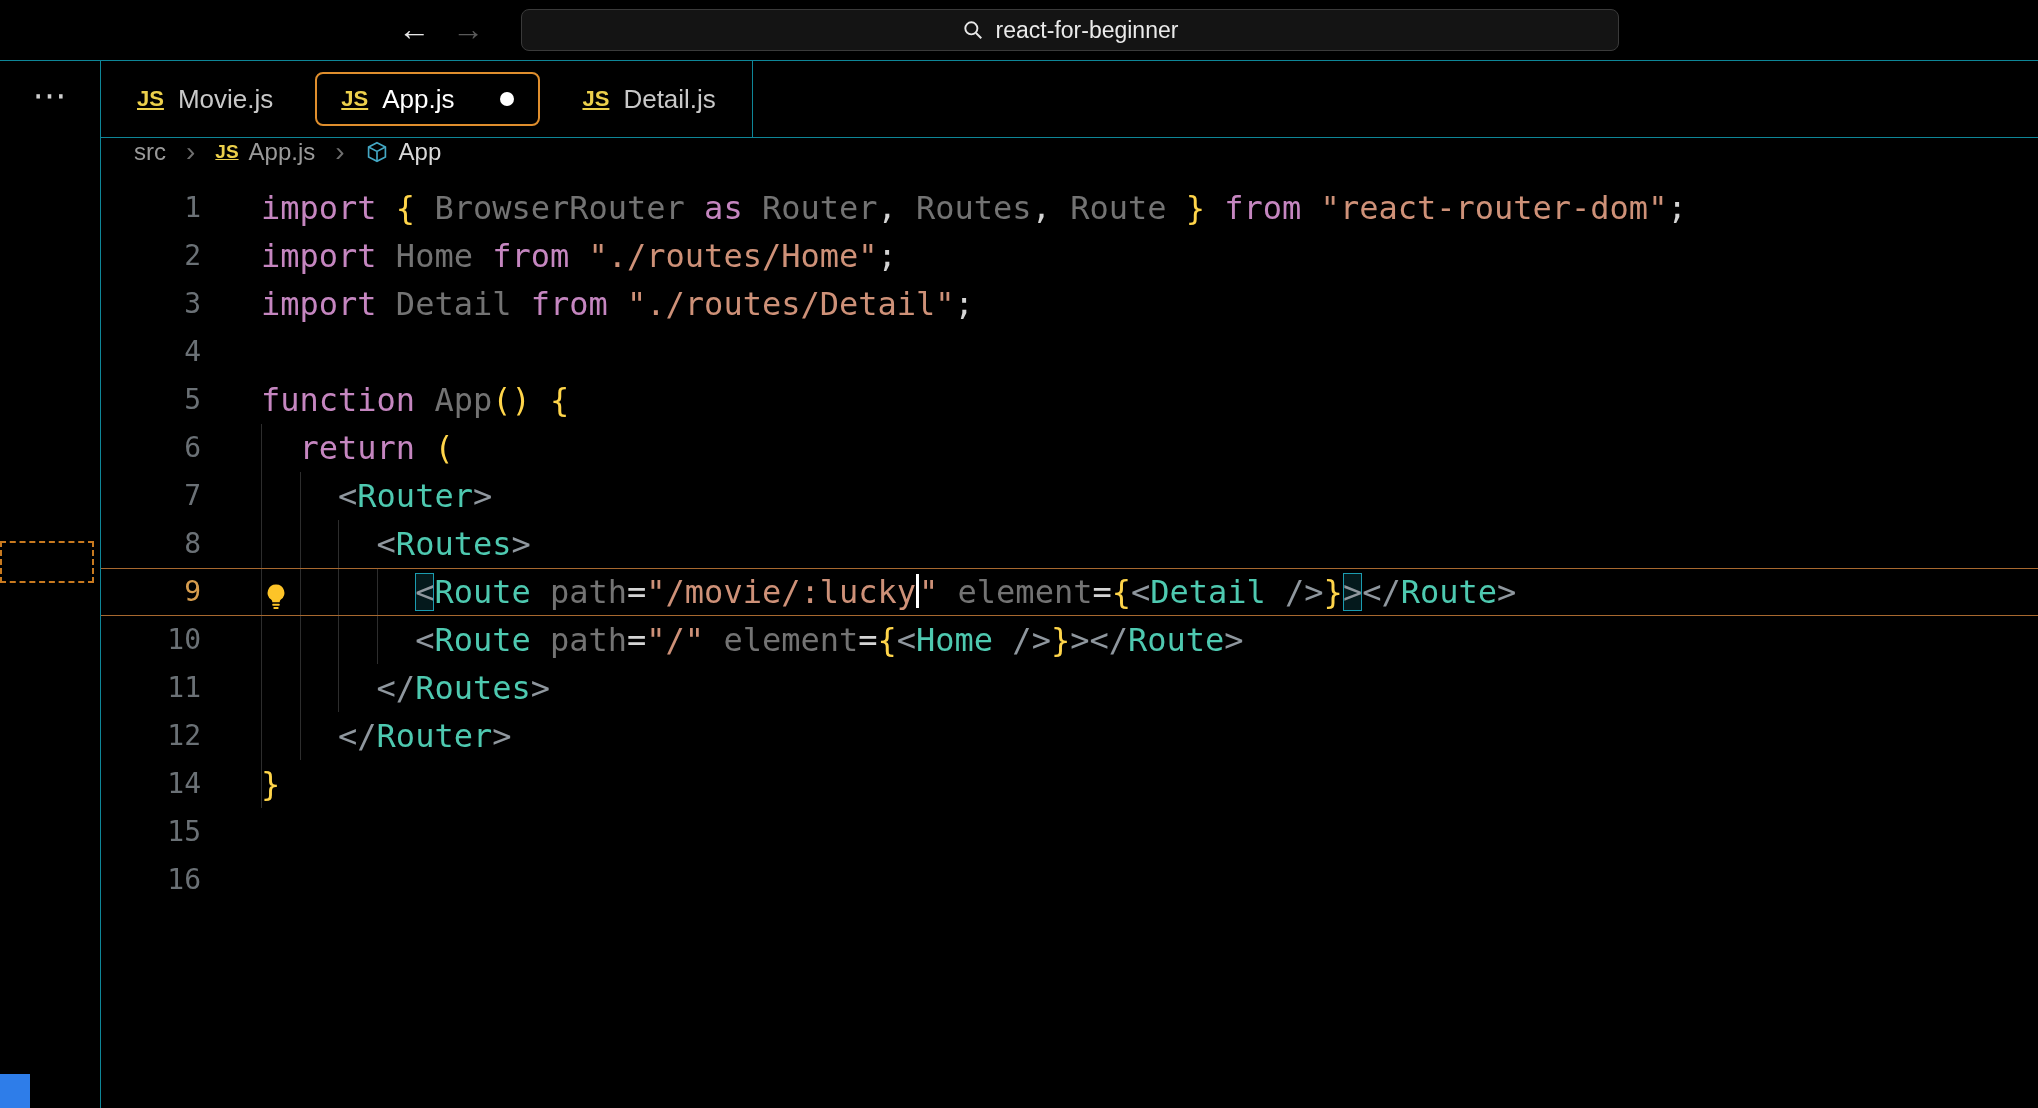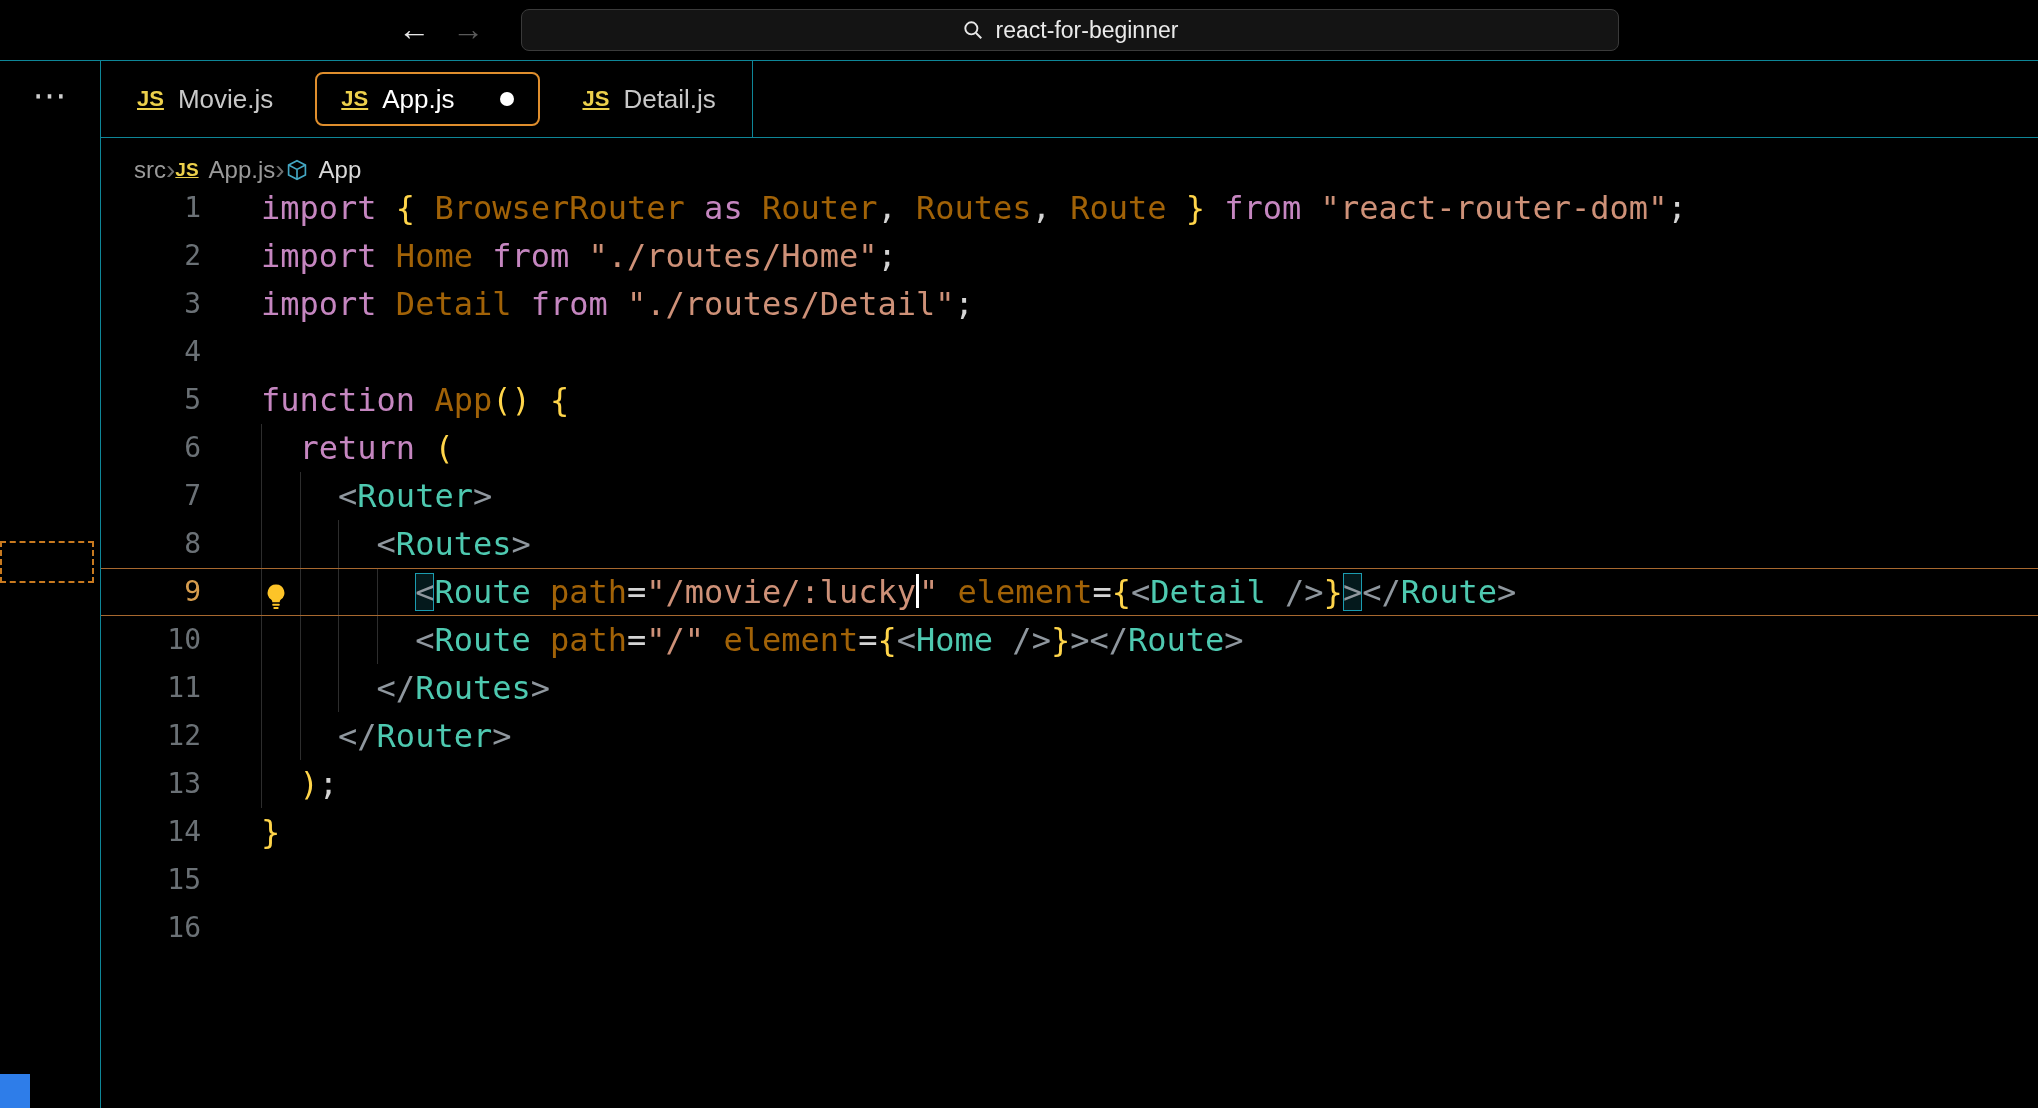--- a/index.html
+++ b/index.html
@@ -25,42 +25,42 @@
 
   
   .tabbar{height:76px;flex:none;display:flex;align-items:center;border-bottom:1px solid #0e8698;background:#000;}
   .tab{height:76px;display:flex;align-items:center;gap:14px;padding:0 36px;font-size:26px;color:#c9c9c9;cursor:default;}
   .jsicon{color:#ecd04b;font-weight:700;font-size:22px;font-family:"Liberation Sans",sans-serif;text-decoration:underline;}
   .tab.active{height:50px;border:2px solid #df8e2d;border-radius:8px;margin:0 6px;padding:0 24px;color:#fff;}
   .dot{width:14px;height:14px;border-radius:50%;background:#fff;margin-left:32px;flex:none;}
   .tab-sep{width:1px;height:76px;background:#0e8698;flex:none;}
 
   
-  .breadcrumb{height:46px;flex:none;display:flex;align-items:flex-end;gap:0;padding-left:33px;font-size:24px;color:#9a9a9a;background:#000;}
+  .breadcrumb{height:46px;flex:none;display:flex;align-items:flex-start;gap:20px;padding-left:33px;font-size:24px;color:#9a9a9a;background:#000;}
   .crumb{display:flex;align-items:center;gap:10px;cursor:default;}
   .chev{color:#6f6f6f;font-size:28px;line-height:1;}
   .breadcrumb .jsicon{font-size:19px;}
   .crumb-app{color:#d9d9d9;}
 
   
   .code-area{position:relative;flex:1;font-family:"DejaVu Sans Mono",monospace;font-size:32px;background:#000;overflow:hidden;}
   #guides{position:absolute;top:0;left:0;right:0;bottom:0;}
   .guide{position:absolute;width:1px;background:#2d2d2d;}
   #code-lines{position:relative;}
   .code-line{display:flex;height:48px;line-height:48px;position:relative;}
   .ln{width:100px;flex:none;text-align:right;color:#6b7176;font-size:28px;}
   .code-text{white-space:pre;padding-left:60px;}
   .code-line.active{box-shadow:inset 0 1px 0 #a7682f, inset 0 -1px 0 #a7682f;}
   .code-line.active .ln{color:#d79d4e;}
   .cursor{display:inline-block;width:3px;height:34px;background:#fff;vertical-align:-5px;}
   .hlbox{outline:1px solid #1b9cb0;outline-offset:-1px;background:rgba(27,156,176,0.16);}
   .bulb{position:absolute;left:160px;top:9px;width:30px;height:30px;}
 
   .tk-kw{color:#c586c0;}
-  .tk-id{color:#a16207;}
+  .tk-id{color:#737373;}
   .tk-tag{color:#4ec9b0;}
   .tk-str{color:#ce9178;}
   .tk-gold{color:#ffd54a;}
   .tk-pln{color:#d4d4d4;}
   .tk-ab{color:#8f979e;}
 </style>
 </head>
 <body>
 
 <div class="screen">
@@ -180,24 +180,20 @@
             </div>
             <div class="code-line">
               <span class="ln">11</span>
               <span class="code-text"><span class="tk-pln">      </span><span class="tk-ab">&lt;/</span><span class="tk-tag">Routes</span><span class="tk-ab">&gt;</span></span>
             </div>
             <div class="code-line">
               <span class="ln">12</span>
               <span class="code-text"><span class="tk-pln">    </span><span class="tk-ab">&lt;/</span><span class="tk-tag">Router</span><span class="tk-ab">&gt;</span></span>
             </div>
             <div class="code-line">
-              <span class="ln">13</span>
-              <span class="code-text"><span class="tk-pln">  </span><span class="tk-gold">)</span><span class="tk-pln">;</span></span>
-            </div>
-            <div class="code-line">
               <span class="ln">14</span>
               <span class="code-text"><span class="tk-gold">}</span></span>
             </div>
             <div class="code-line">
               <span class="ln">15</span>
               <span class="code-text"></span>
             </div>
             <div class="code-line">
               <span class="ln">16</span>
               <span class="code-text"></span>

